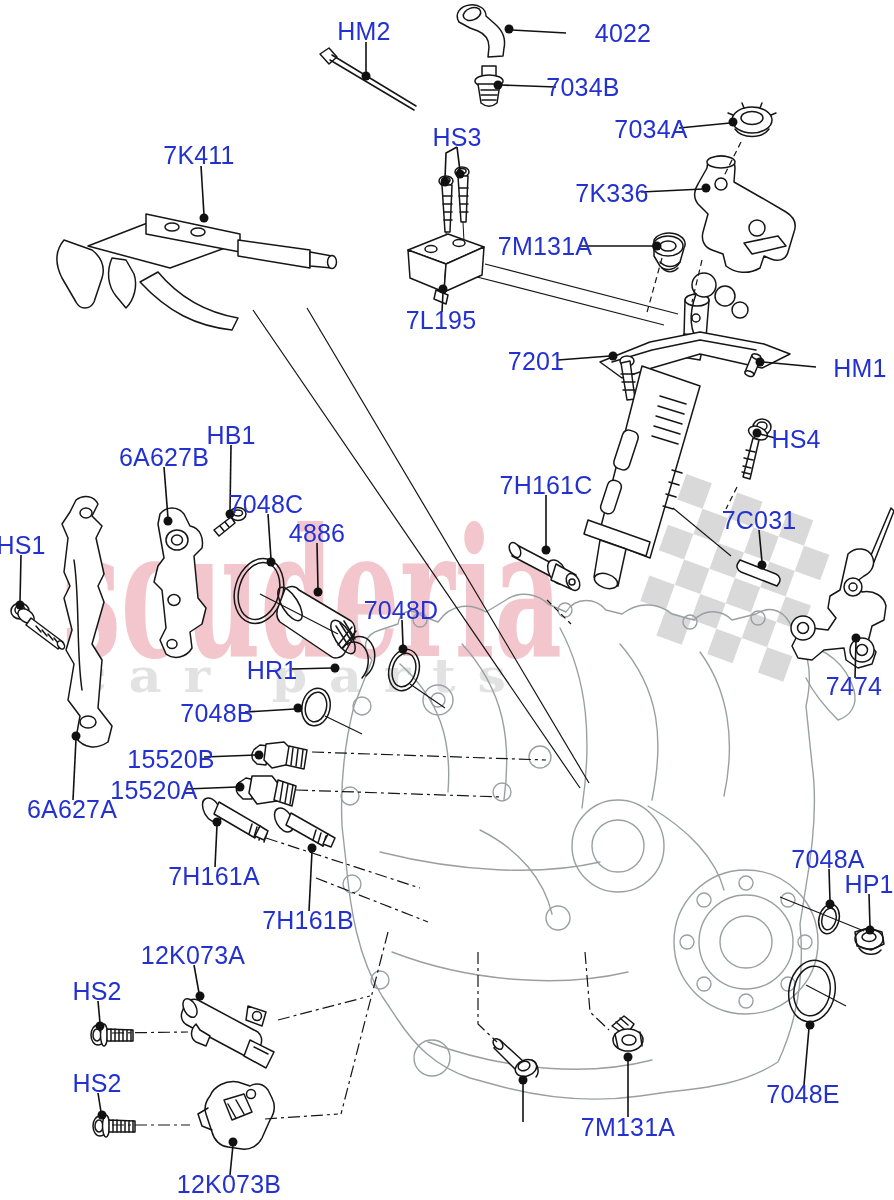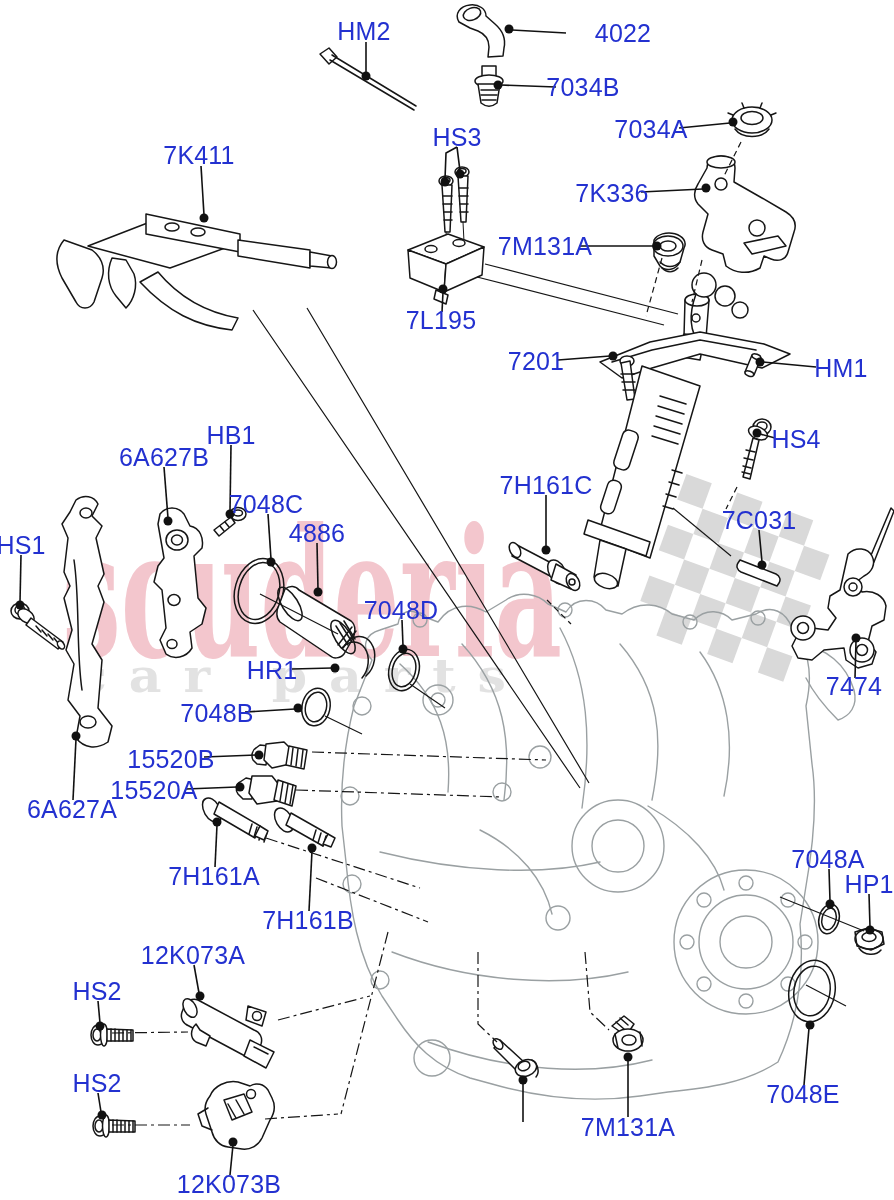--- a/index.html
+++ b/index.html
@@ -491,21 +491,21 @@
       <div class="part-label" style="left: 364px; top: 31px;">HM2</div>
       <div class="part-label" style="left: 591px; top: 33px; margin-left: 32px;">4022</div>
       <div class="part-label" style="left: 583px; top: 87px;">7034B</div>
       <div class="part-label" style="left: 651px; top: 129px;">7034A</div>
       <div class="part-label" style="left: 612px; top: 177px; margin-top: 16px;">7K336</div>
       <div class="part-label" style="left: 199px; top: 155px;">7K411</div>
       <div class="part-label" style="left: 457px; top: 137px;">HS3</div>
       <div class="part-label" style="left: 545px; top: 246px;">7M131A</div>
       <div class="part-label" style="left: 441px; top: 320px;">7L195</div>
       <div class="part-label" style="left: 536px; top: 361px;">7201</div>
-      <div class="part-label" style="left: 841px; top: 368px;">HM1</div>
+      <div class="part-label" style="left: 860px; top: 368px;">HM1</div>
       <div class="part-label" style="left: 796px; top: 439px;">HS4</div>
       <div class="part-label" style="left: 164px; top: 457px;">6A627B</div>
       <div class="part-label" style="left: 231px; top: 435px;">HB1</div>
       <div class="part-label" style="left: 266px; top: 504px;">7048C</div>
       <div class="part-label" style="left: 317px; top: 533px;">4886</div>
       <div class="part-label" style="left: 546px; top: 485px;">7H161C</div>
       <div class="part-label" style="left: 759px; top: 520px;">7C031</div>
       <div class="part-label" style="left: 21px; top: 545px;">HS1</div>
       <div class="part-label" style="left: 401px; top: 610px;">7048D</div>
       <div class="part-label" style="left: 272px; top: 670px; text-align: right;">HR1</div>

